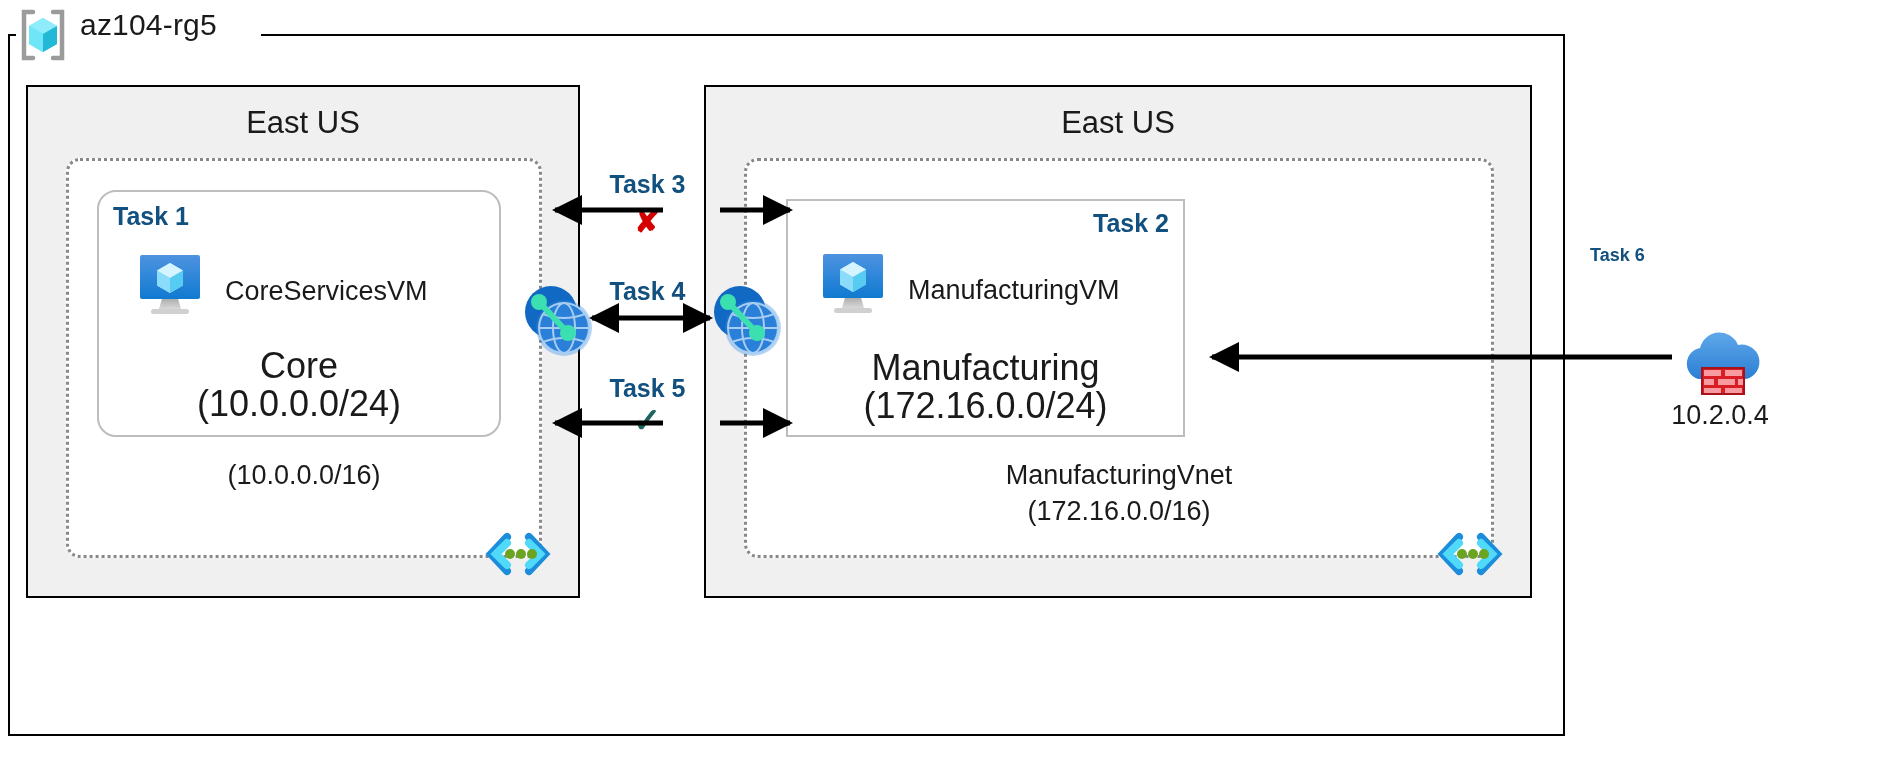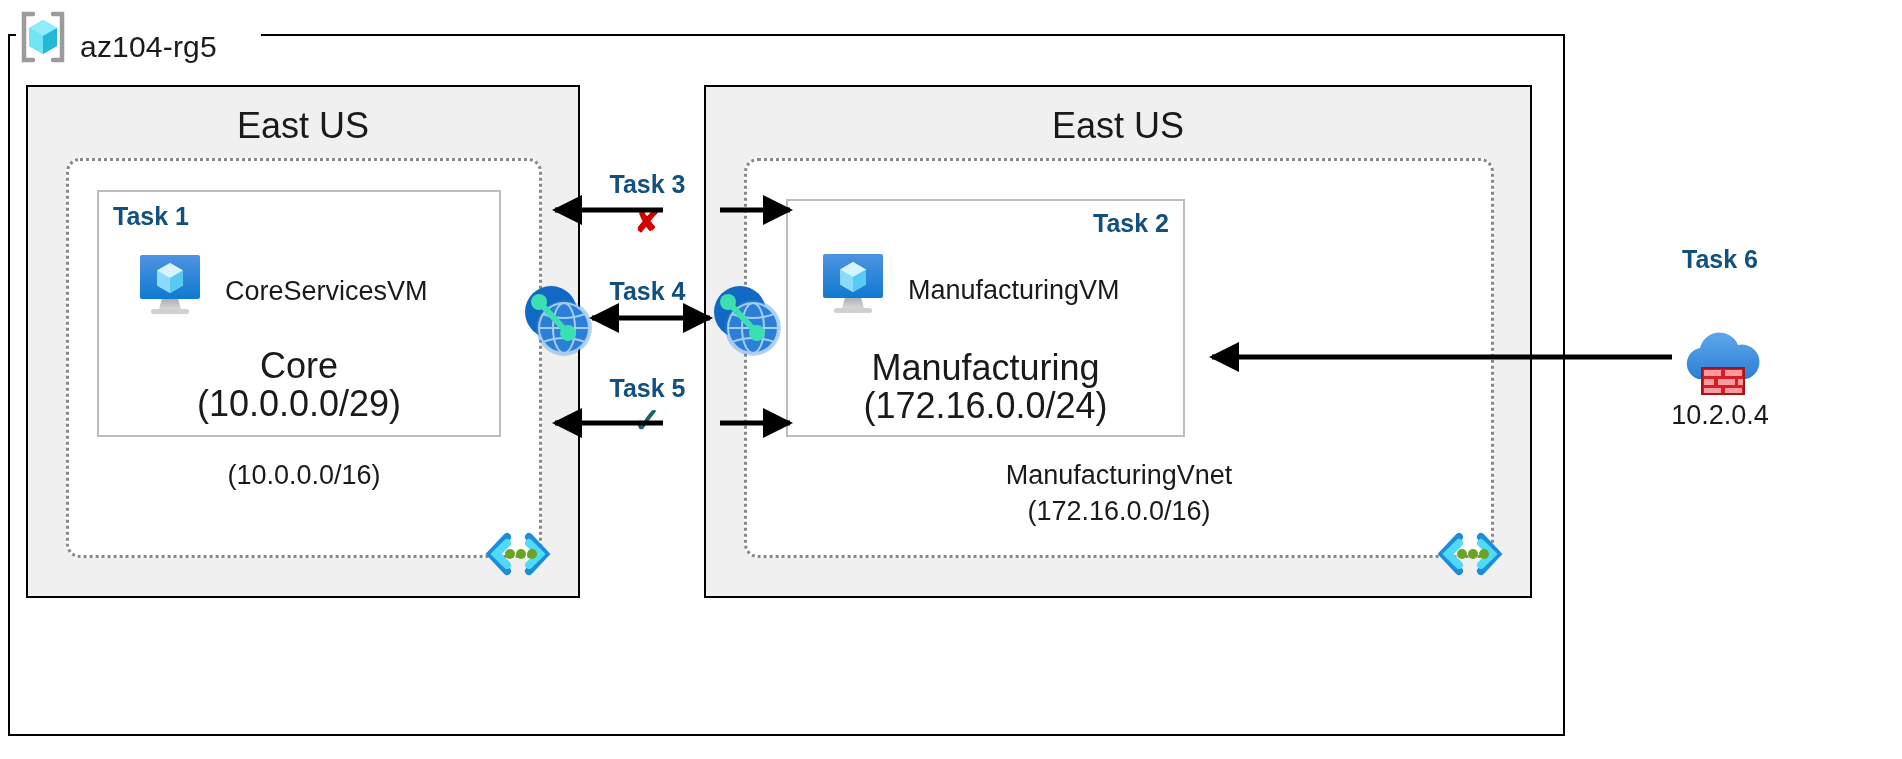--- a/index.html
+++ b/index.html
@@ -36,21 +36,21 @@
     top: 20px;
     width: 245px;
     height: 32px;
     background: #ffffff;
   }
   .rg-label {
     position: absolute;
     left: 16px;
     top: 8px;
     display: flex;
-    align-items: flex-end;
+    align-items: flex-start;
     gap: 10px;
     height: 56px;
   }
   .rg-label-text {
     font-size: 30px;
     color: #1a1a1a;
     letter-spacing: 0.2px;
     white-space: nowrap;
   }
 
@@ -60,21 +60,21 @@
     background: #f0f0f0;
     border: 2px solid #000000;
     box-sizing: border-box;
   }
   .region-title {
     position: absolute;
     top: 18px;
     left: 0;
     width: 100%;
     text-align: center;
-    font-size: 36px;
+    font-size: 31px;
     color: #1a1a1a;
   }
   #region-left  { left: 26px;  top: 85px; width: 554px; height: 513px; }
   #region-right { left: 704px; top: 85px; width: 828px; height: 513px; }
 
   
   .vnet {
     position: absolute;
     border: 3px dotted #888888;
     border-radius: 14px;
@@ -95,21 +95,21 @@
   #vnet-left .vnet-caption  { top: 296px; }
   #vnet-right .vnet-caption { top: 296px; }
 
   
   .subnet {
     position: absolute;
     border: 2px solid #bdbdbd;
     background: #ffffff;
     box-sizing: border-box;
   }
-  #subnet-left  { left: 97px;  top: 190px; width: 404px; height: 247px; }
+  #subnet-left  { left: 97px;  top: 190px; width: 404px; height: 247px; border-radius: 19px; }
   #subnet-right { left: 786px; top: 199px; width: 399px; height: 238px; }
 
   .task-tag {
     position: absolute;
     font-size: 25px;
     font-weight: bold;
     color: #11507f;
     white-space: nowrap;
   }
   #task1-tag { left: 14px;  top: 10px; }
@@ -164,22 +164,22 @@
     font-size: 30px; color: #d40000;
   }
   #mark-check {
     left: 612px; top: 400px; width: 70px;
     font-size: 34px; color: #1b6460;
   }
 
   
   #task6-label {
     position: absolute; left: 1590px; top: 245px;
-    width: 260px; text-align: center;
-    font-size: 25px; font-weight: bold; color: #11507f;
+    width: 260px; text-align: left;
+    font-size: 18px; font-weight: bold; color: #11507f;
   }
   #task6-sub {
     position: absolute; left: 1580px; top: 280px;
     width: 280px; text-align: center;
     font-size: 27px; color: #1a1a1a;
   }
   #task6-ip {
     position: absolute; left: 1580px; top: 400px;
     width: 280px; text-align: center;
     font-size: 27px; color: #1a1a1a;
@@ -256,21 +256,21 @@
           <polygon points="37,16 50,23.5 37,31 24,23.5" fill="#d6f4ff"></polygon>
           <polygon points="37,31 50,23.5 50,38.5 37,46" fill="#57cbf2"></polygon>
           <polygon points="37,31 24,23.5 24,38.5 37,46" fill="#8bdcfa"></polygon>
         </svg>
       </span>
       <span class="vm-name">CoreServicesVM</span>
     </div>
 
     <div class="subnet-caption">
       <div>Core</div>
-      <div>(10.0.0.0/29)</div>
+      <div>(10.0.0.0/24)</div>
     </div>
   </div>
 
   <div class="region" id="region-right">
     <div class="region-title">East US</div>
   </div>
 
   <div class="vnet" id="vnet-right">
     <div class="vnet-caption">
       <div>ManufacturingVnet</div>

